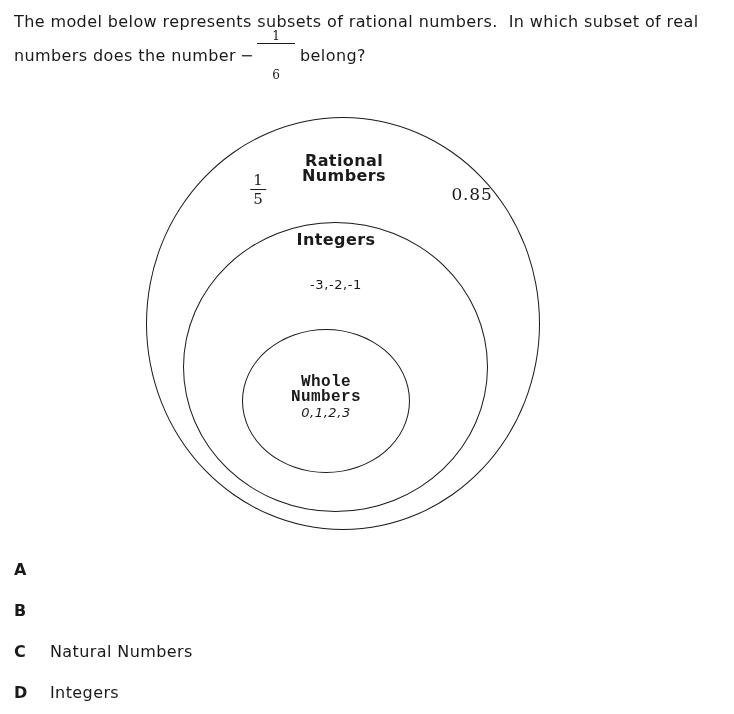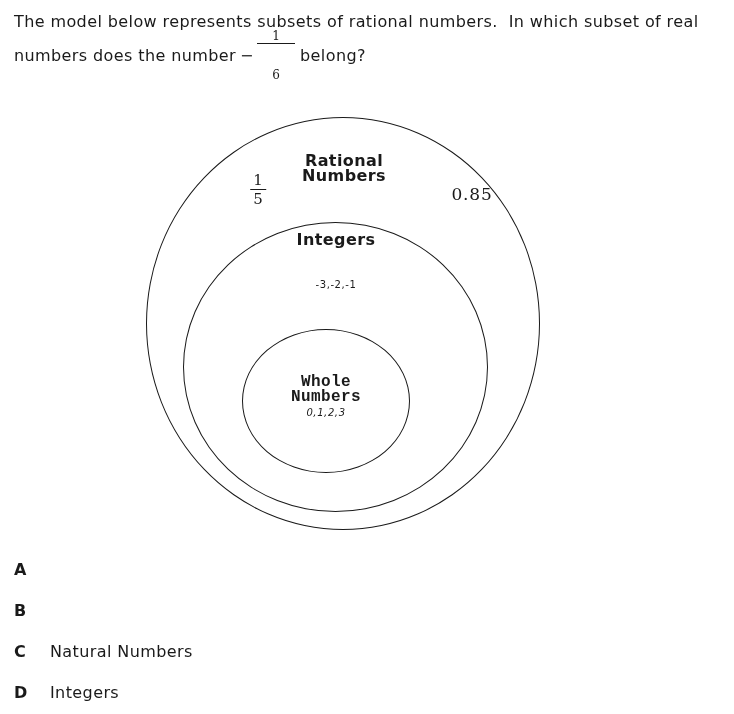--- a/index.html
+++ b/index.html
@@ -80,21 +80,21 @@
     line-height: 14.5px;
     white-space: nowrap;
   }
   .dg-label.rational { left: 344px; top: 154px; }
   .dg-label.integers { left: 336px; top: 233px; }
   .dg-label.whole    { left: 326px; top: 375px; font-family: Liberation Mono, monospace; }
 
   .dg-examples {
     position: absolute;
     transform: translateX(-50%);
-    font-size: 10px;
+    font-size: 13px;
     letter-spacing: 0.6px;
     white-space: nowrap;
     line-height: 18px;
   }
   .dg-examples.ints   { left: 336px; top: 276px; }
   .dg-examples.wholes { left: 326px; top: 404px; font-style: italic; }
 
   .frac-onefifth {
     position: absolute;
     left: 258px;

